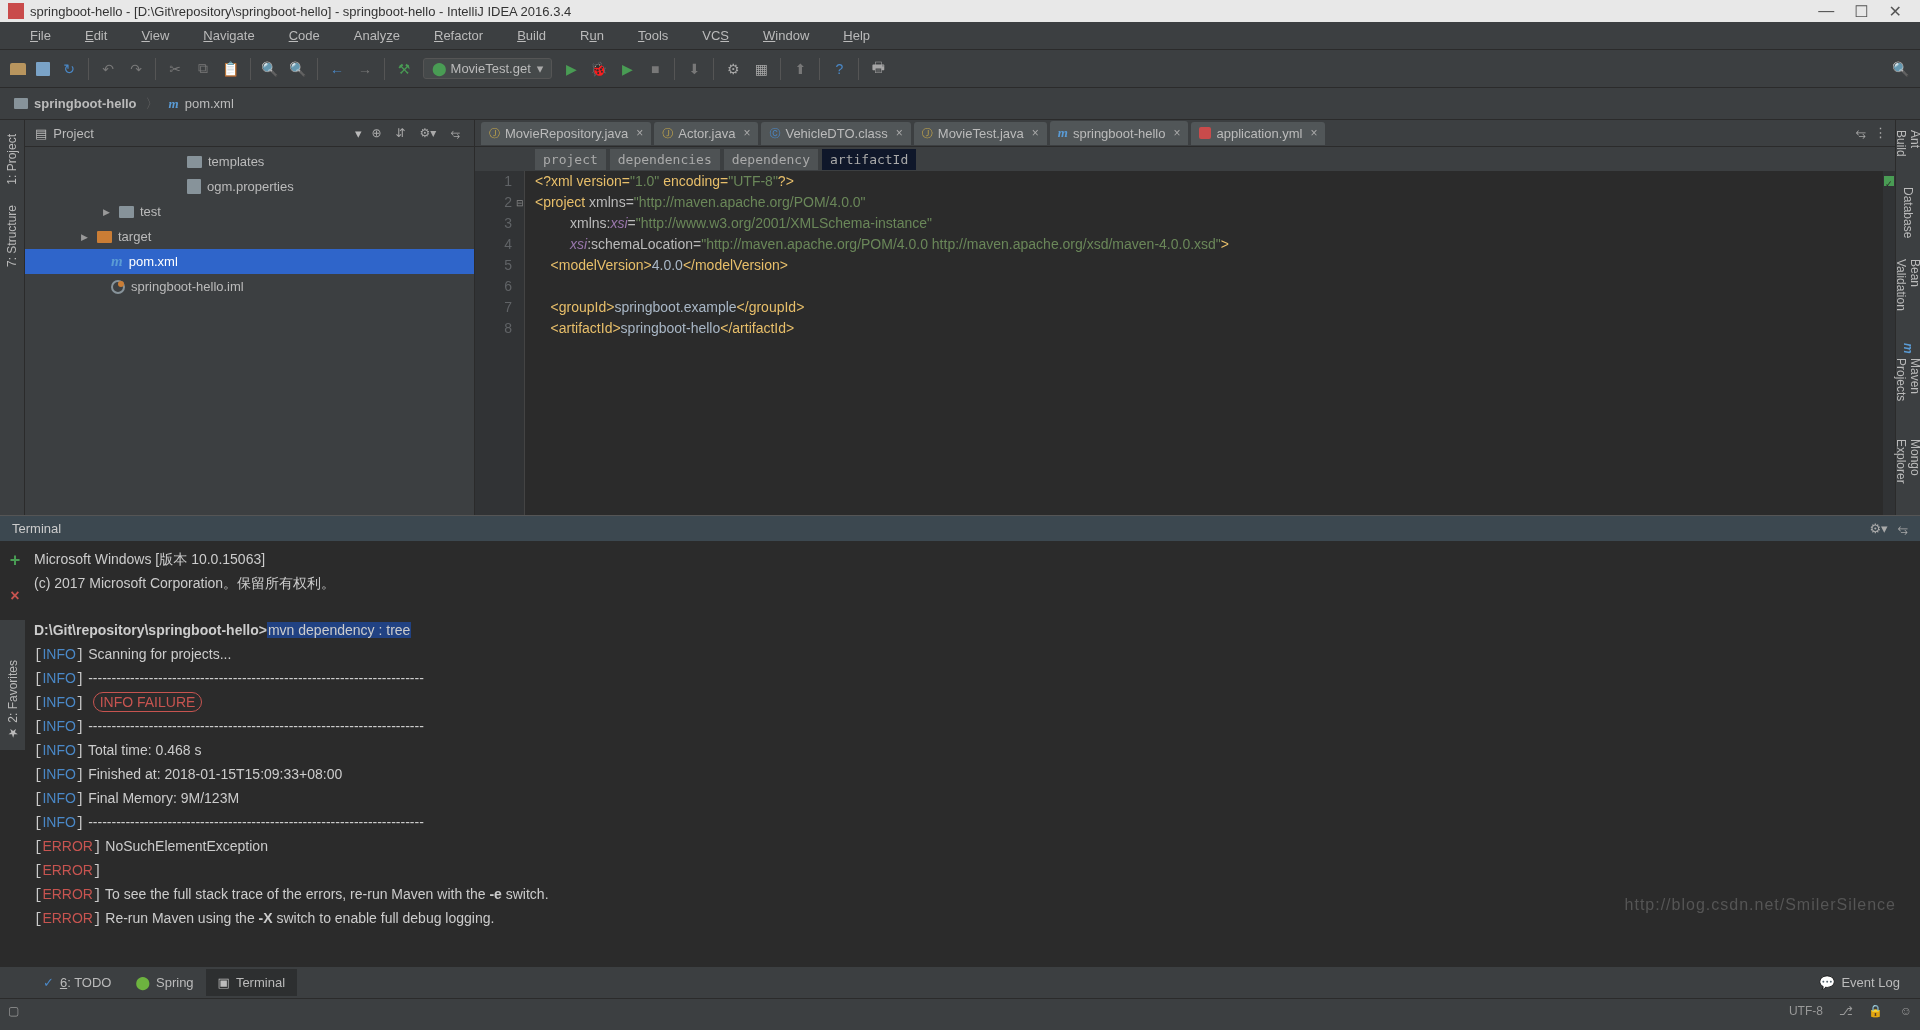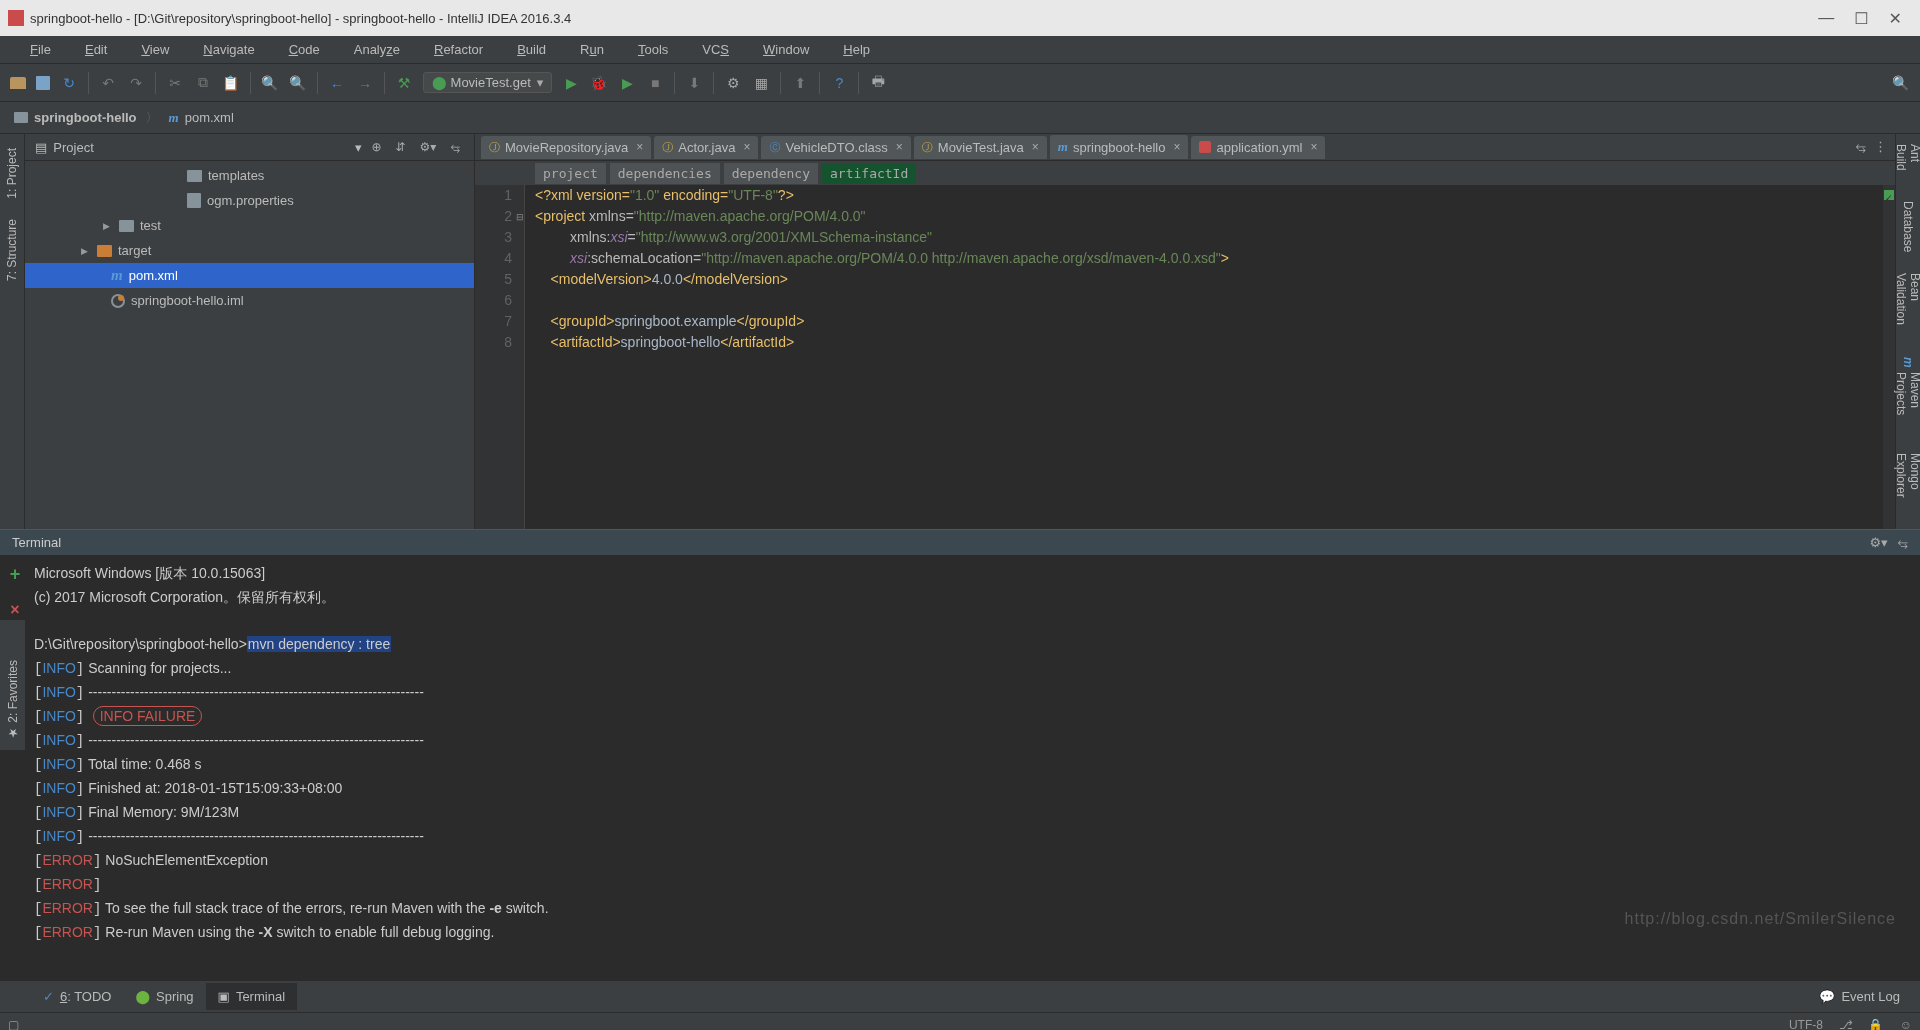--- a/index.html
+++ b/index.html
@@ -1,17 +1,17 @@
 <!DOCTYPE html>
 <html><head>
 <meta charset="utf-8">
 <style>
 * { margin:0; padding:0; box-sizing:border-box; font-family:"Segoe UI",sans-serif; }
 body { background:#3c3f41; color:#bbbbbb; width:1920px; height:1030px; overflow:hidden; font-size:13px; }
-.titlebar { height:36px; background:#e8e8e8; color:#333; display:flex; align-items:center; padding:0 8px; }
+.titlebar { height:22px; background:#e8e8e8; color:#333; display:flex; align-items:center; padding:0 8px; }
 .titlebar .icon-app { width:16px; height:16px; background:#c94b4b; margin-right:6px; }
 .titlebar .win-ctrl { margin-left:auto; display:flex; gap:20px; padding-right:10px; color:#555; font-size:16px; }
 .titlebar .win-ctrl span { cursor:default; }
 .menubar { height:28px; background:#3c3f41; display:flex; align-items:center; padding:0 6px; gap:2px; border-bottom:1px solid #2b2b2b; }
 .menubar .m { padding:4px 8px; color:#bbbbbb;margin-left:16px; }
 .menubar .m u { text-decoration:underline; }
 .toolbar { height:38px; background:#3c3f41; display:flex; align-items:center; padding:0 10px; gap:10px; border-bottom:1px solid #2b2b2b; }
 .toolbar .sep { width:1px; height:22px; background:#555; }
 .toolbar .ic { width:18px; height:18px; display:flex; align-items:center; justify-content:center; color:#a6a6a6; font-size:14px; }
 .toolbar .ic.blue { color:#4a88c7; }
@@ -55,21 +55,21 @@
 .tabs { height:27px; display:flex; background:#3c3f41; border-bottom:1px solid #2b2b2b; align-items:center; padding-left:6px; gap:1px;}
 .tabs .tab { display:flex; align-items:center; padding:4px 8px; gap:5px; background:#515658; border-radius:3px 3px 0 0; margin-right:2px;}
 .tabs .tab .ic-j { color:#c3a54a; font-size:11px;}
 .tabs .tab .ic-c { color:#4a88c7; font-size:11px;}
 .tabs .tab .ic-m { color:#5a9bd5; font-style:italic; font-weight:bold;font-family:serif;}
 .tabs .tab .ic-y { width:12px; height:12px; background:#c94b4b; border-radius:2px;}
 .tabs .tab .close { color:#aaa; font-size:12px; margin-left:3px;}
 .tabs .right-ic { margin-left:auto; padding-right:8px; display:flex; gap:8px; color:#aaa;}
 .crumbs2 { height:24px; background:#3c3f41; display:flex; align-items:center; gap:4px; padding-left:60px;}
 .crumbs2 .c { background:#4e5254; padding:3px 8px; color:#aaa; font-family:"Consolas",monospace; font-size:13px;}
-.crumbs2 .c.last { background:#14532d;}
+.crumbs2 .c.last { background:#0f172a;}
 .code { flex:1; display:flex; font-family:"Consolas","Courier New",monospace; font-size:14px; line-height:21px; overflow:hidden; background:#2b2b2b;}
 .code .gutter { width:50px; text-align:right; padding-right:12px; color:#606366; background:#313335; border-right:1px solid #444;}
 .code .lines { flex:1; padding-left:10px; white-space:pre; position:relative;}
 .code .lines .fold { position:absolute; left:-9px; top:22px; color:#888; font-size:9px;}
 .c-tag { color:#e8bf6a; }
 .c-attr { color:#bababa; }
 .c-ns { color:#9876aa;font-style:italic; }
 .c-str { color:#6a8759; }
 .c-txt { color:#a9b7c6; }
 .right-strip { width:12px; background:#313335;}
@@ -78,21 +78,21 @@
 .terminal-wrap { height:451px; display:flex; flex-direction:column; border-top:1px solid #555; }
 .terminal-wrap .t-header { height:26px; background:#3c4850; display:flex; align-items:center; padding:0 12px; color:#ccc; border-bottom:1px solid #2b2b2b;}
 .terminal-wrap .t-header .r-ic { margin-left:auto; display:flex; gap:10px; color:#aaa;}
 .terminal-body { flex:1; display:flex; background:#2b2b2b; }
 .terminal-body .t-gutter { width:30px; display:flex; flex-direction:column; align-items:center; padding-top:8px; gap:16px;}
 .terminal-body .t-gutter .plus { color:#499c54; font-size:18px; font-weight:bold;}
 .terminal-body .t-gutter .x { color:#c75450; font-size:16px; font-weight:bold;}
 .terminal-body .t-content { flex:1; font-family:"NSimSun","Consolas","Courier New",monospace; font-size:14px; line-height:23px; color:#cccccc; padding:6px 4px; white-space:pre;}
 .t-content .info { color:#4a88c7; }
 .t-content .err { color:#c75450; }
-.t-content .prompt { color:#ccc; }
+.t-content .prompt { color:#ccc;font-weight:bold; }
 .t-content .cmd { background:#214283; color:#ccc; padding:0 1px;}
 .t-content .fail-ring { border:1.5px solid #c75450; border-radius:10px; padding:1px 6px; color:#c75450;}
 .t-content .bold { font-weight:bold; color:#ccc;}
 .t-content .wm { position:absolute; right:24px; bottom:50px; color:#555; font-size:16px; letter-spacing:1px;}
 .bottom-tabs { height:32px; background:#3c3f41; display:flex; align-items:center; padding:0 6px; border-top:1px solid #2b2b2b;}
 .bottom-tabs .btab { display:flex; align-items:center; gap:6px; padding:6px 12px; color:#bbb;}
 .bottom-tabs .btab.act { background:#2d2f30;}
 .bottom-tabs .event { margin-left:auto; display:flex; align-items:center; gap:6px; padding-right:14px;}
 .statusbar { height:24px; background:#3c3f41; display:flex; align-items:center; padding:0 8px; border-top:1px solid #2b2b2b; color:#999; font-size:12px;}
 .statusbar .r { margin-left:auto; display:flex; gap:16px; align-items:center;}

